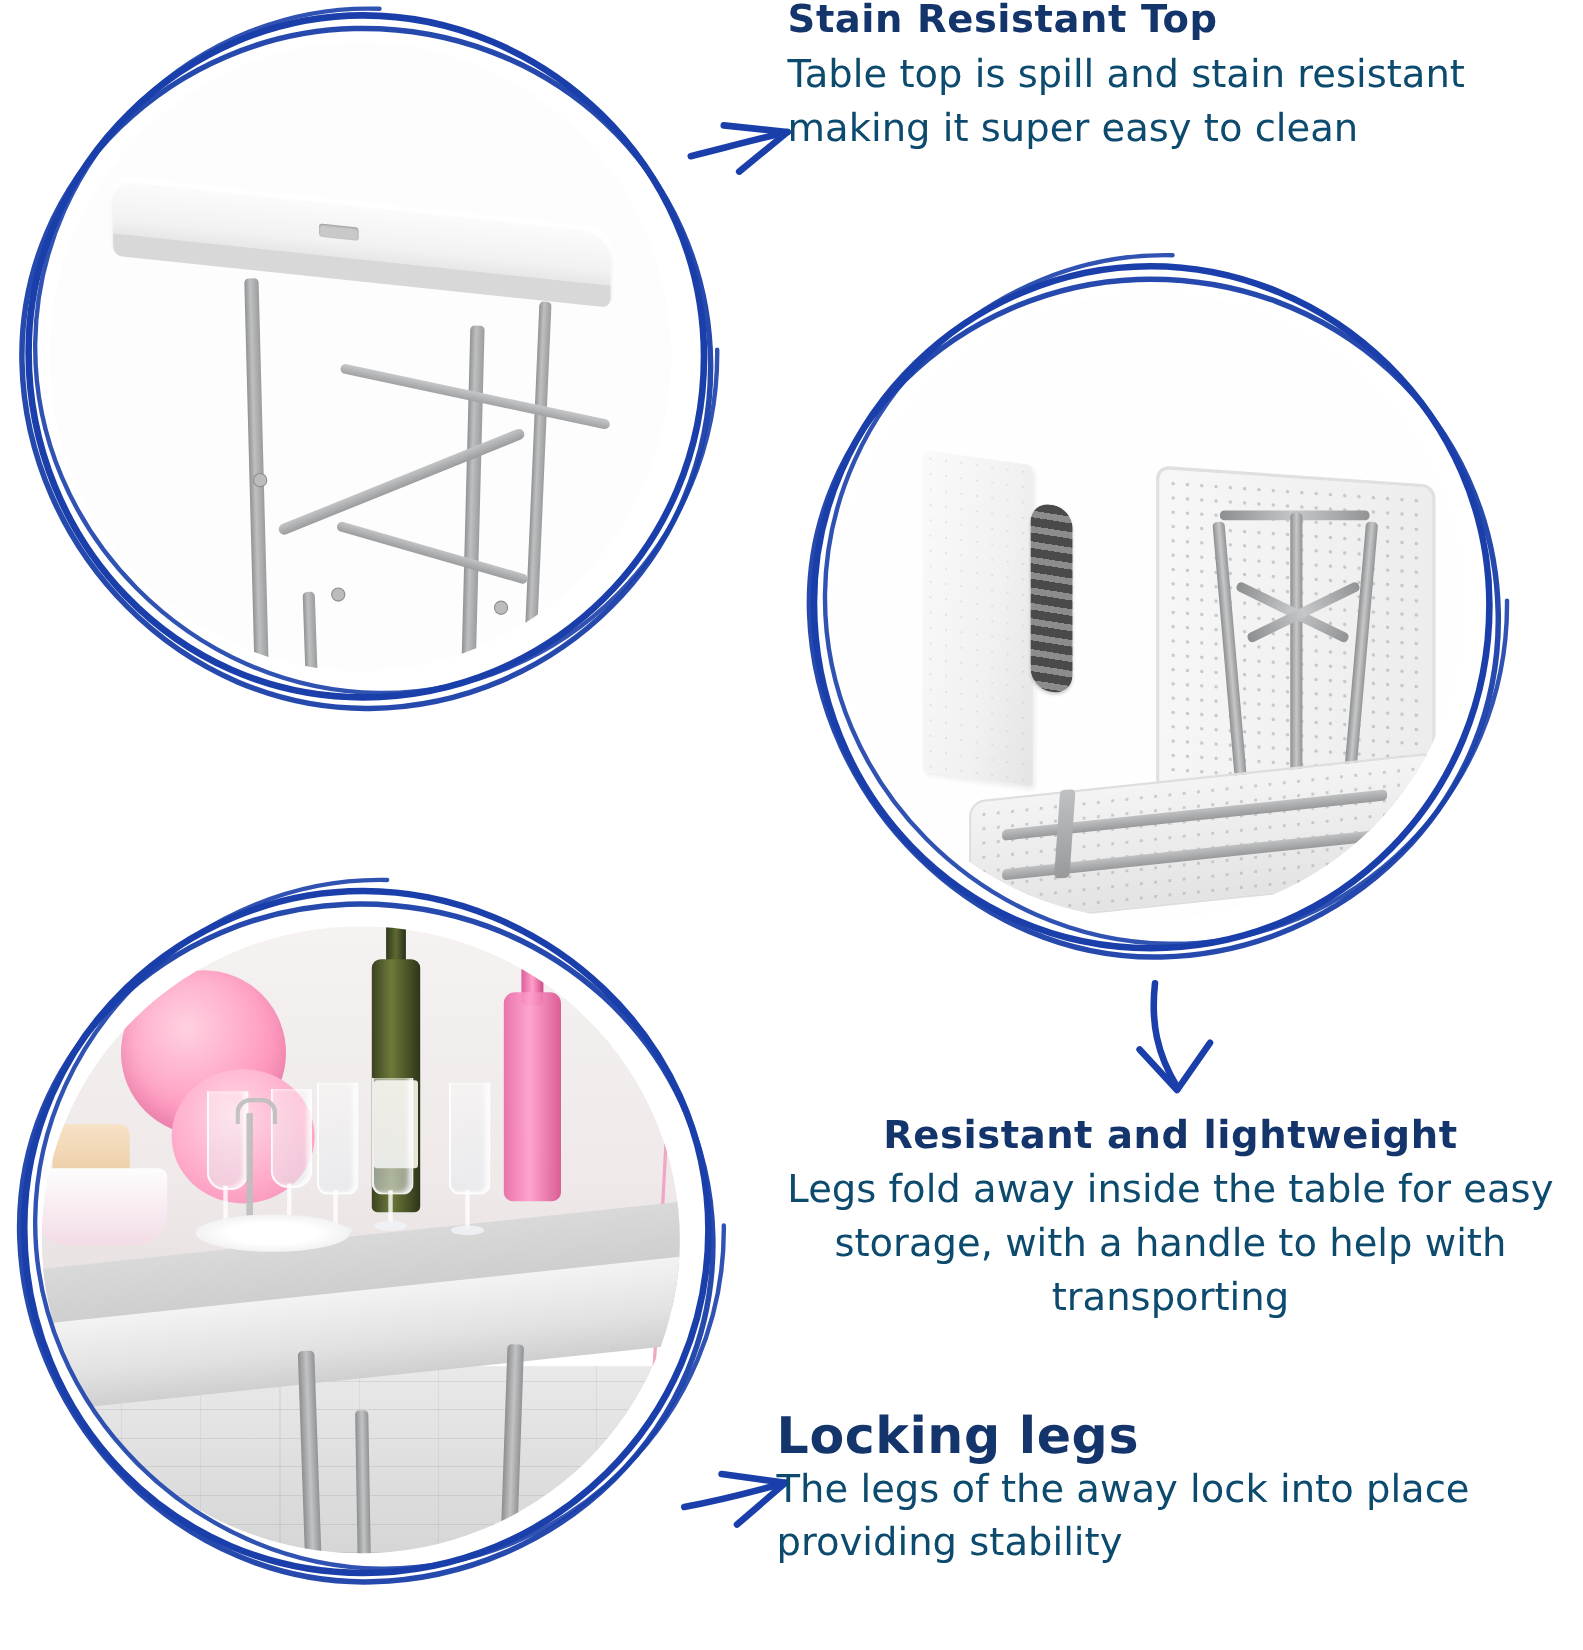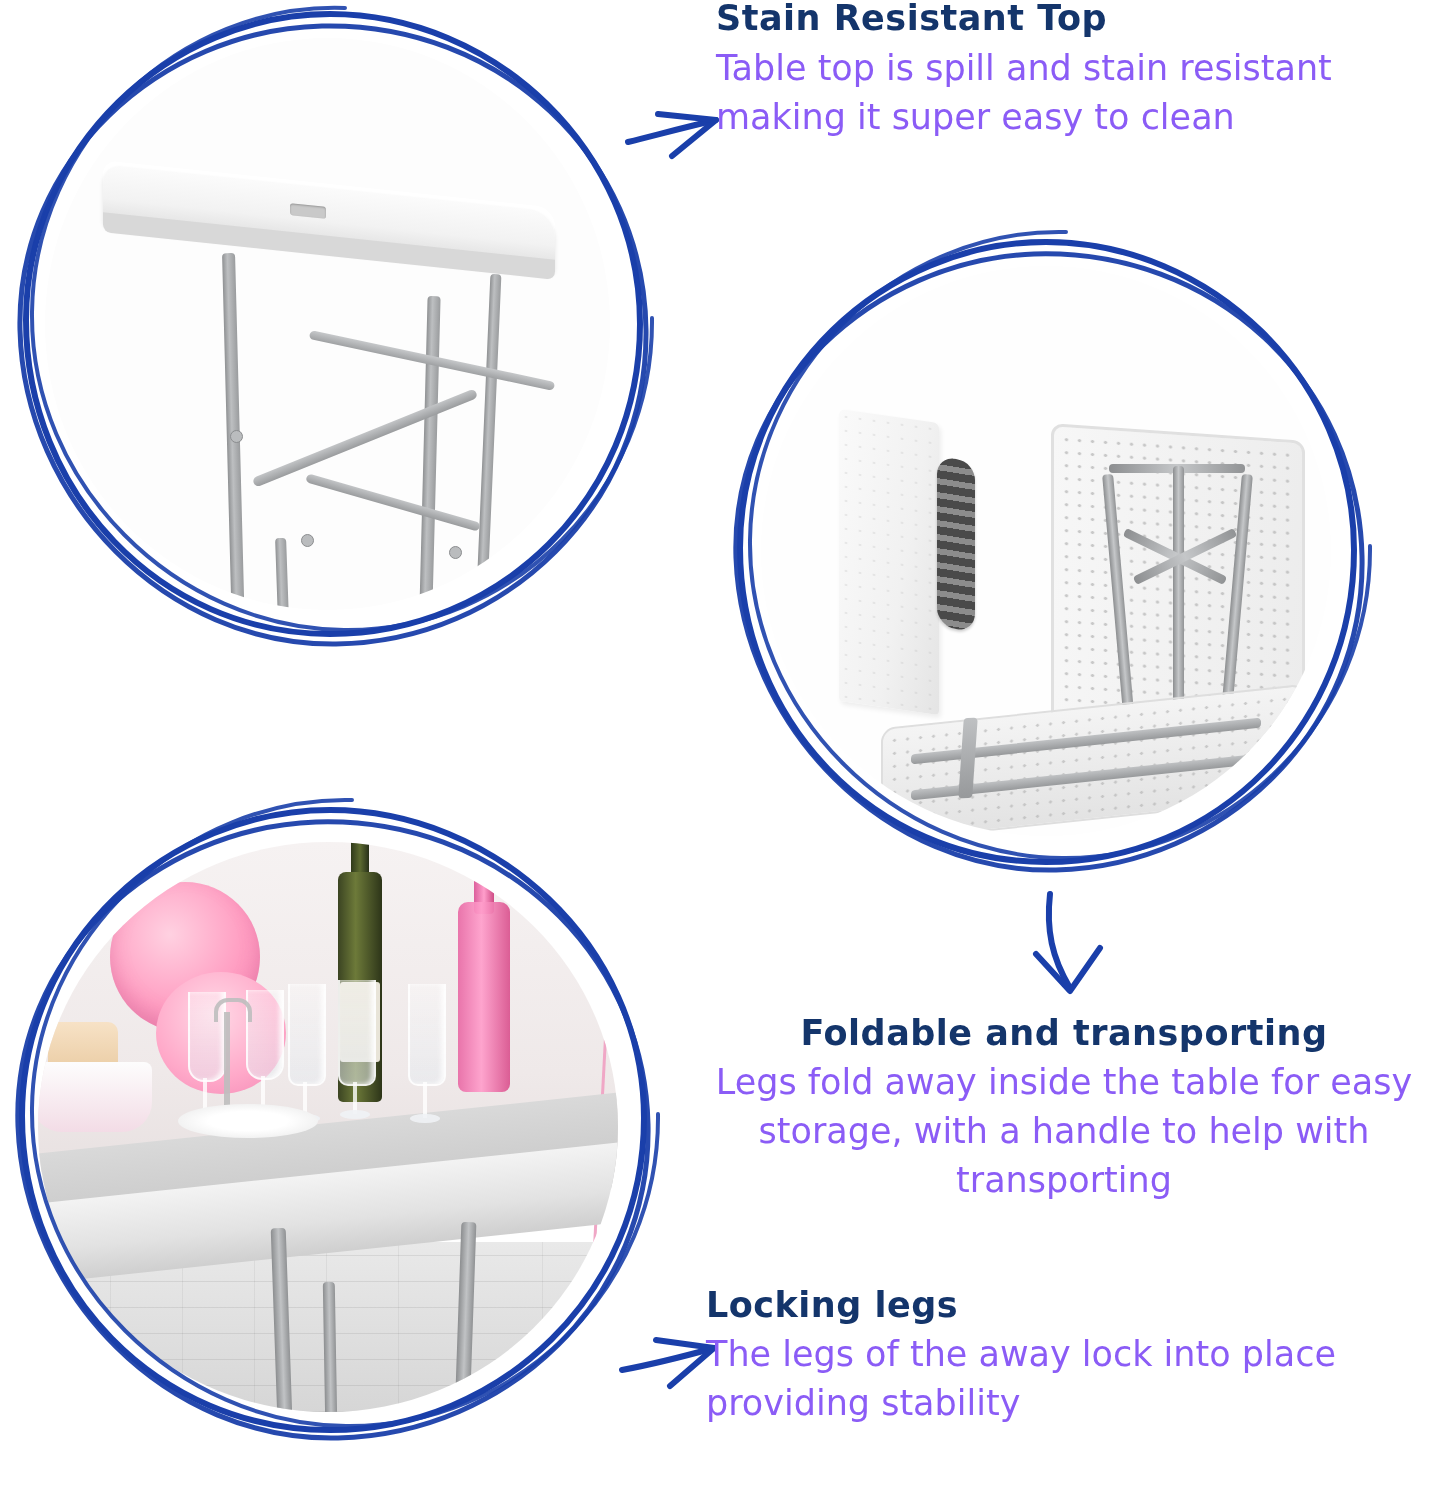--- a/index.html
+++ b/index.html
@@ -26,21 +26,21 @@
     color: #1b3a6b;
   }
   .feature .headline {
     font-family: "DejaVu Sans", sans-serif;
     font-weight: bold;
     color: #14356b;
     letter-spacing: 0.5px;
   }
   .feature .body {
     font-family: "DejaVu Sans", sans-serif;
-    color: #8b5cf6;
+    color: #0c4a6e;
     font-weight: normal;
   }
 
   #feature-stain {
     left: 716px;
     top: -4px;
     width: 712px;
     text-align: left;
   }
   #feature-stain .headline {
@@ -69,21 +69,21 @@
     margin-top: 2px;
   }
 
   #feature-lock {
     left: 706px;
     top: 1282px;
     width: 722px;
     text-align: left;
   }
   #feature-lock .headline {
-    font-size: 35px;
+    font-size: 46px;
     line-height: 46px;
   }
   #feature-lock .body {
     font-size: 35px;
     line-height: 49px;
     margin-top: 2px;
   }
 
   
   .callout {
@@ -561,21 +561,21 @@
     <path d="M8 52 C40 46 64 40 100 30" fill="none" stroke="#1a3faa" stroke-width="6" stroke-linecap="round"></path>
     <path d="M42 22 L100 30 L56 68" fill="none" stroke="#1a3faa" stroke-width="6" stroke-linejoin="round" stroke-linecap="round"></path>
   </svg>
 
   <div class="feature" id="feature-stain">
     <div class="headline">Stain Resistant Top</div>
     <div class="body">Table top is spill and stain resistant making it super easy to clean</div>
   </div>
 
   <div class="feature" id="feature-fold">
-    <div class="headline">Foldable and transporting</div>
+    <div class="headline">Resistant and lightweight</div>
     <div class="body">Legs fold away inside the table for easy storage, with a handle to help with transporting</div>
   </div>
 
   <div class="feature" id="feature-lock">
     <div class="headline">Locking legs</div>
     <div class="body">The legs of the away lock into place providing stability</div>
   </div>
 
 </div>
 

